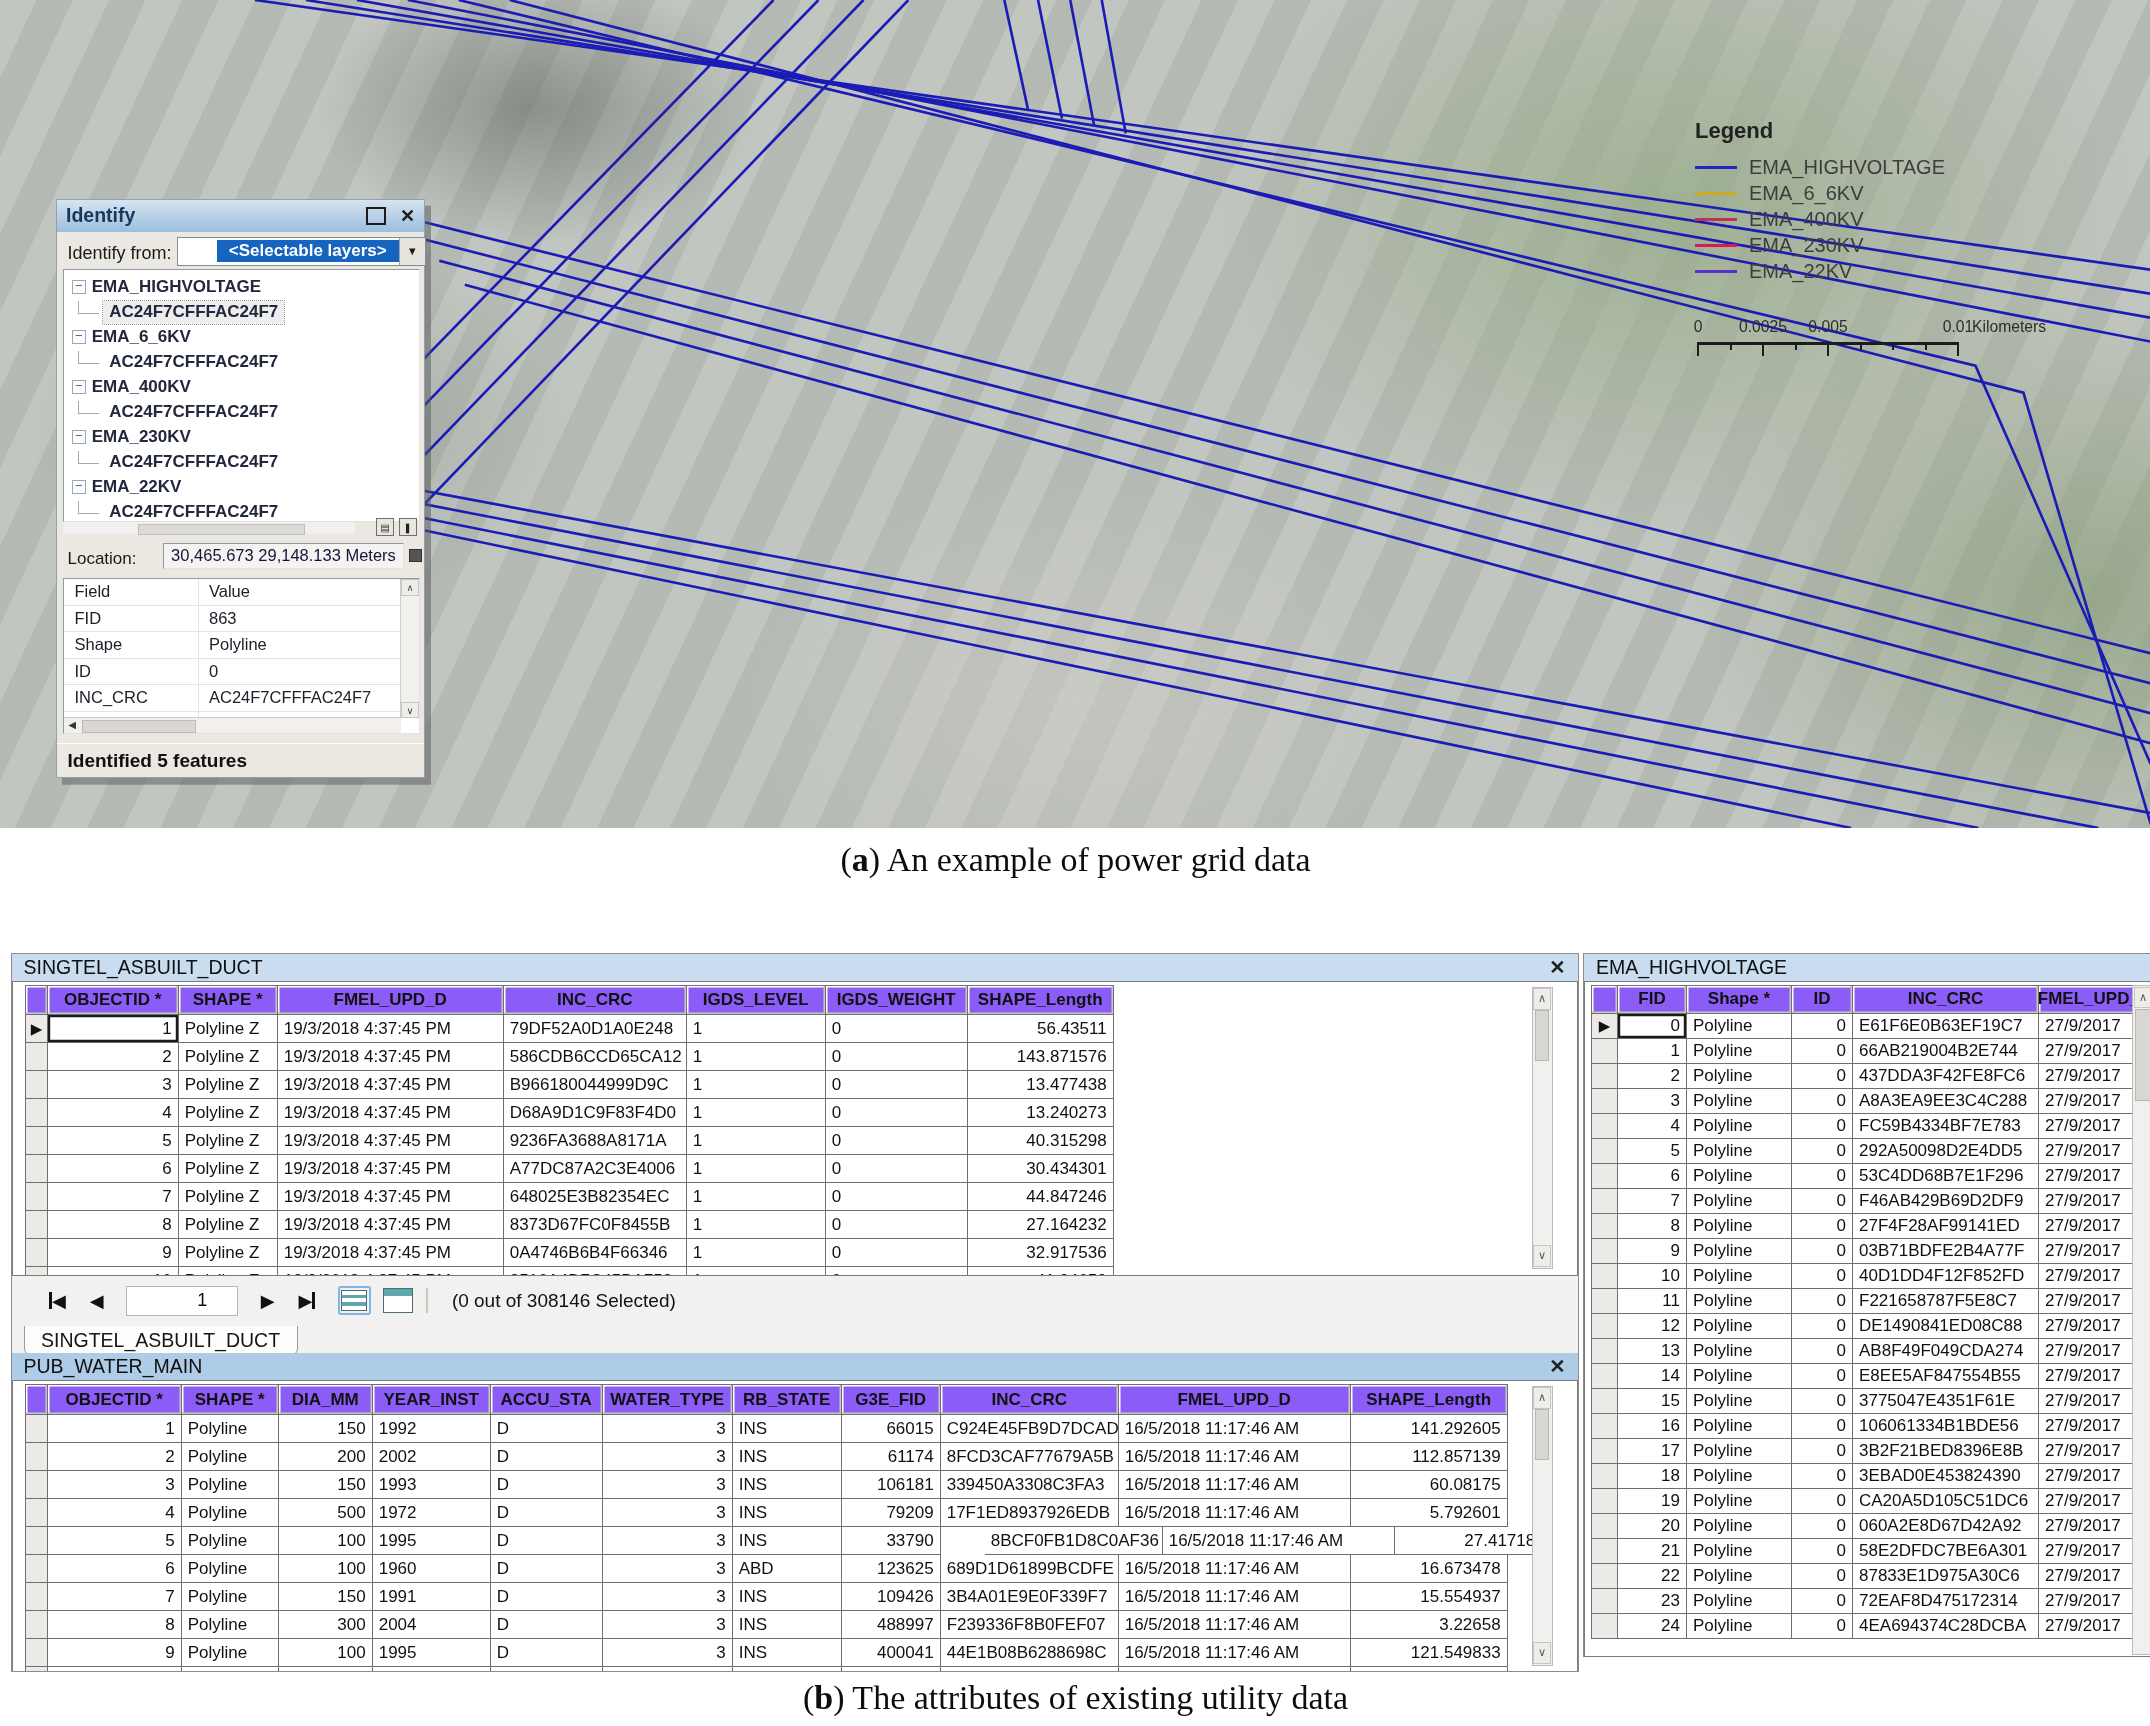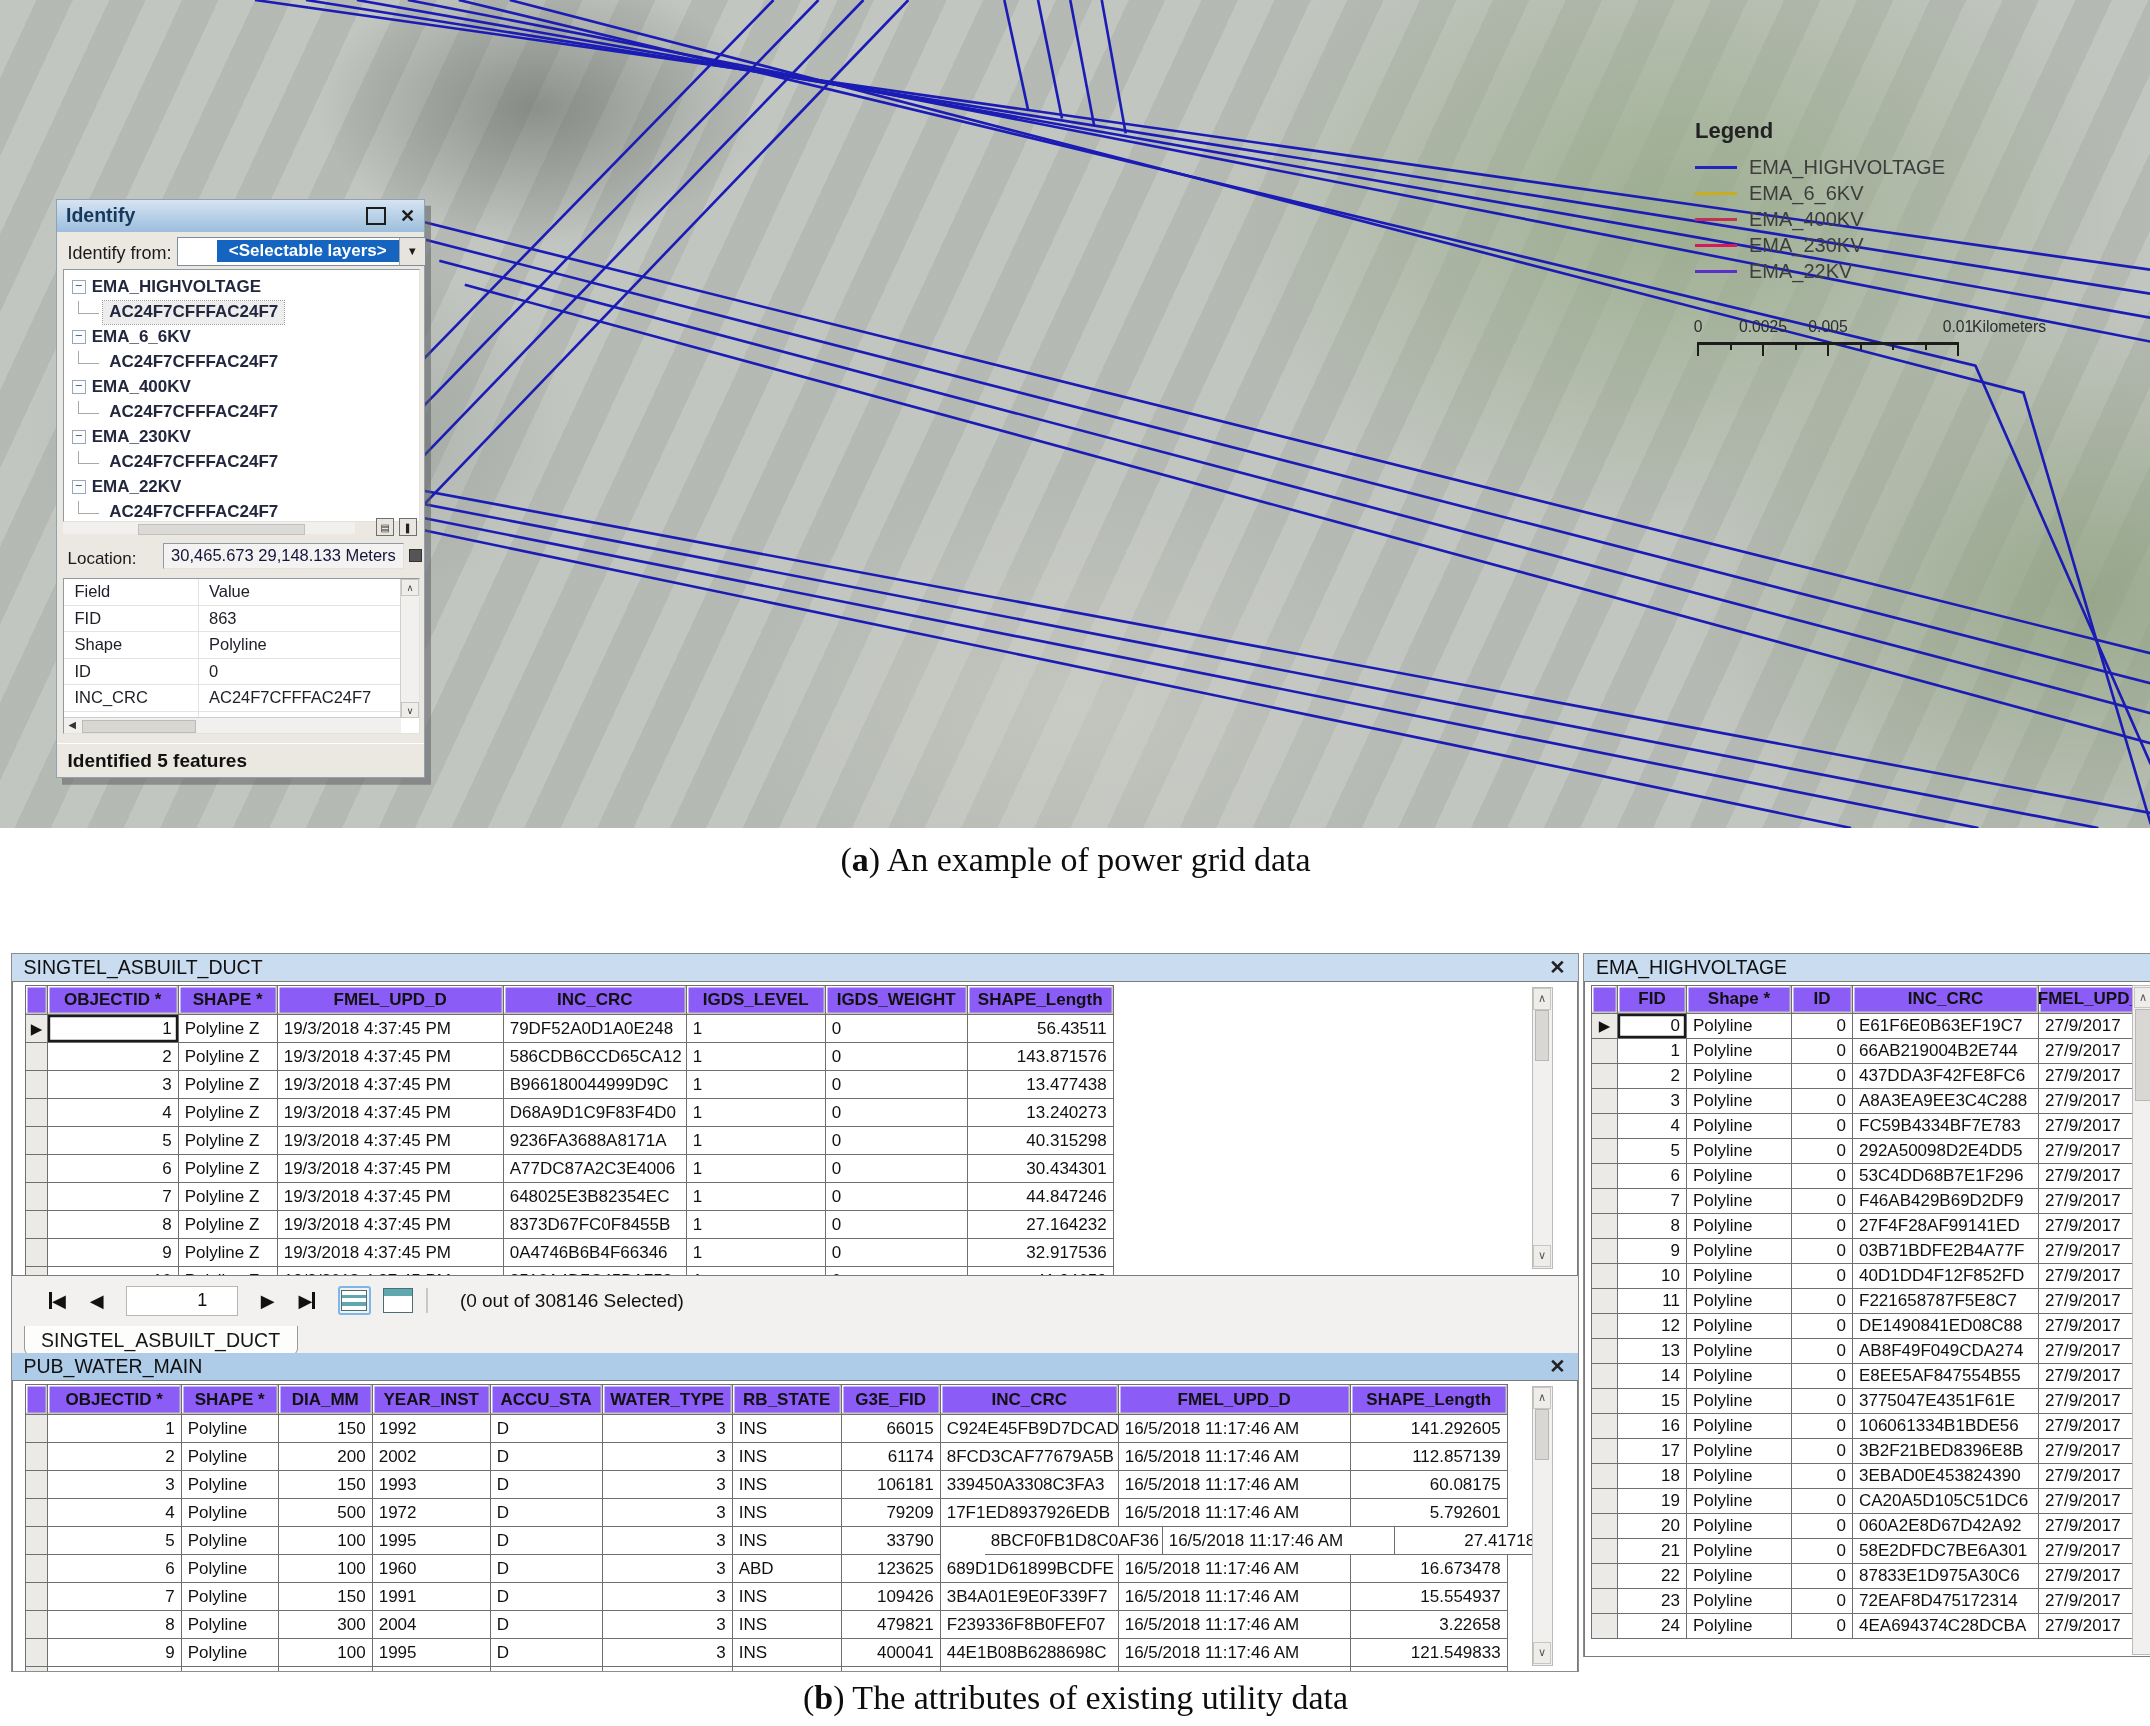--- a/index.html
+++ b/index.html
@@ -121,21 +121,21 @@
   .nav-bar-mark{display:inline-block;width:3px;height:16.5px;background:#111;}
   #nav-box{width:112px;height:30px;background:#fff;border:0.7px solid #b8b6b2;margin:0 10.5px;
      display:flex;align-items:center;justify-content:flex-end;padding-right:30px;font-size:18px;color:#111;box-sizing:border-box;}
   .view-icon{width:33px;height:28.5px;margin-left:10.5px;position:relative;box-sizing:border-box;}
   .view-icon .sheet{position:absolute;inset:1.5px;background:#fdfdfd;border:1.5px solid #4a6e72;}
   #view-all .sheet{background:repeating-linear-gradient(180deg,#ffffff 0 3.7px,#5fa8ad 3.7px 7.5px);}
   #view-all{border:2.2px solid #7db6e8;border-radius:3px;}
   #view-sel .sheet{background:#fff;}
   #view-sel .sheet:before{content:"";position:absolute;left:0;right:0;top:0;height:7.5px;background:#5fa8ad;}
   .nav-sep{width:1.5px;height:25.5px;background:#c9c7c3;margin:0 12px;}
-  #nav-status{font-size:19px;color:#111;margin-left:20px;white-space:nowrap;}
+  #nav-status{font-size:19px;color:#111;margin-left:12px;white-space:nowrap;}
   #bottom-tab{position:absolute;left:12px;top:372px;height:28.5px;background:#fdfdfc;
      border:1.5px solid #9a9a9a;border-top:none;border-radius:0 0 7.5px 7.5px;display:flex;align-items:center;
      padding:0 16.5px;font-size:19.5px;color:#161616;}
 </style>
 </head>
 <body>
 
 <div id="screen">
 
   <div id="map">
@@ -584,21 +584,21 @@
           </div>
           <div class="dt-row">
             <div class="dt-cell sel first" style="width: 22.5px; height: 28px;"></div>
             <div class="dt-cell num" style="width: 134px; height: 28px;">8</div>
             <div class="dt-cell" style="width: 97px; height: 28px;">Polyline</div>
             <div class="dt-cell num" style="width: 94px; height: 28px;">300</div>
             <div class="dt-cell" style="width: 118px; height: 28px;">2004</div>
             <div class="dt-cell" style="width: 112px; height: 28px;">D</div>
             <div class="dt-cell num" style="width: 130px; height: 28px;">3</div>
             <div class="dt-cell" style="width: 109px; height: 28px;">INS</div>
-            <div class="dt-cell num" style="width: 99px; height: 28px;">479821</div>
+            <div class="dt-cell num" style="width: 99px; height: 28px;">488997</div>
             <div class="dt-cell" style="width: 178px; height: 28px;">F239336F8B0FEF07</div>
             <div class="dt-cell" style="width: 232px; height: 28px;">16/5/2018 11:17:46 AM</div>
             <div class="dt-cell num" style="width: 157px; height: 28px;">3.22658</div>
           </div>
           <div class="dt-row">
             <div class="dt-cell sel first" style="width: 22.5px; height: 28px;"></div>
             <div class="dt-cell num" style="width: 134px; height: 28px;">9</div>
             <div class="dt-cell" style="width: 97px; height: 28px;">Polyline</div>
             <div class="dt-cell num" style="width: 94px; height: 28px;">100</div>
             <div class="dt-cell" style="width: 118px; height: 28px;">1995</div>

